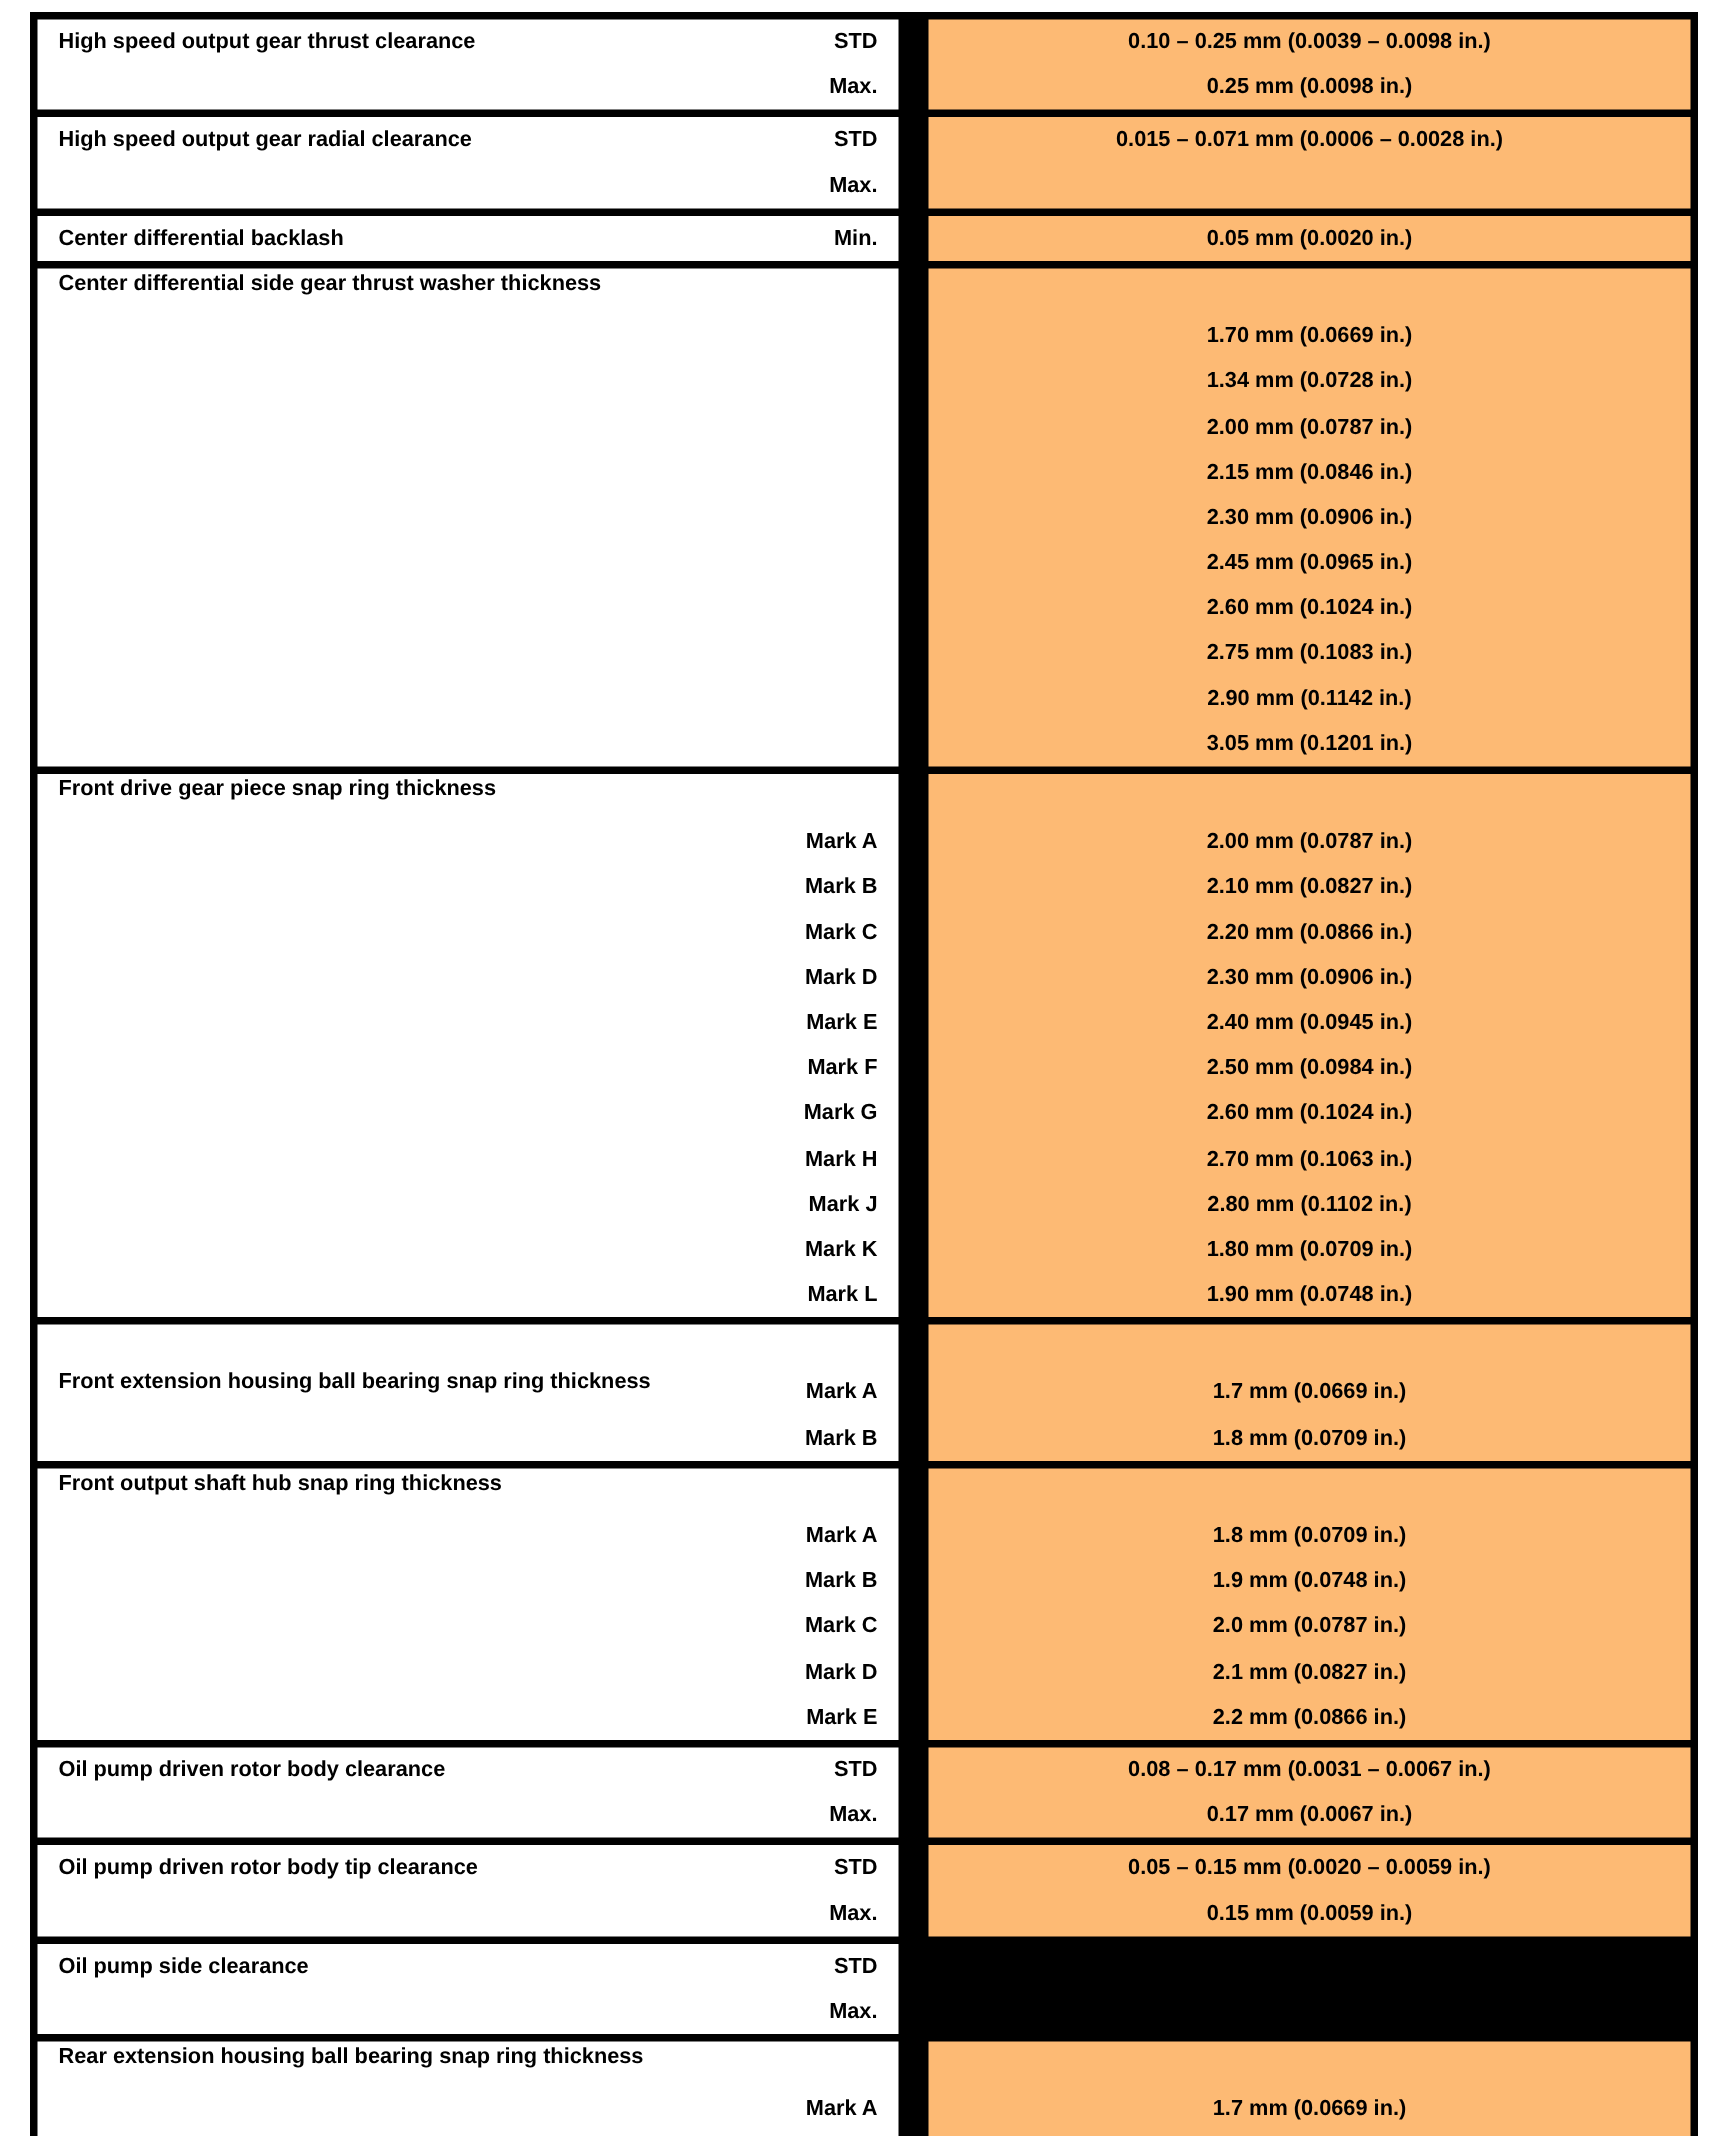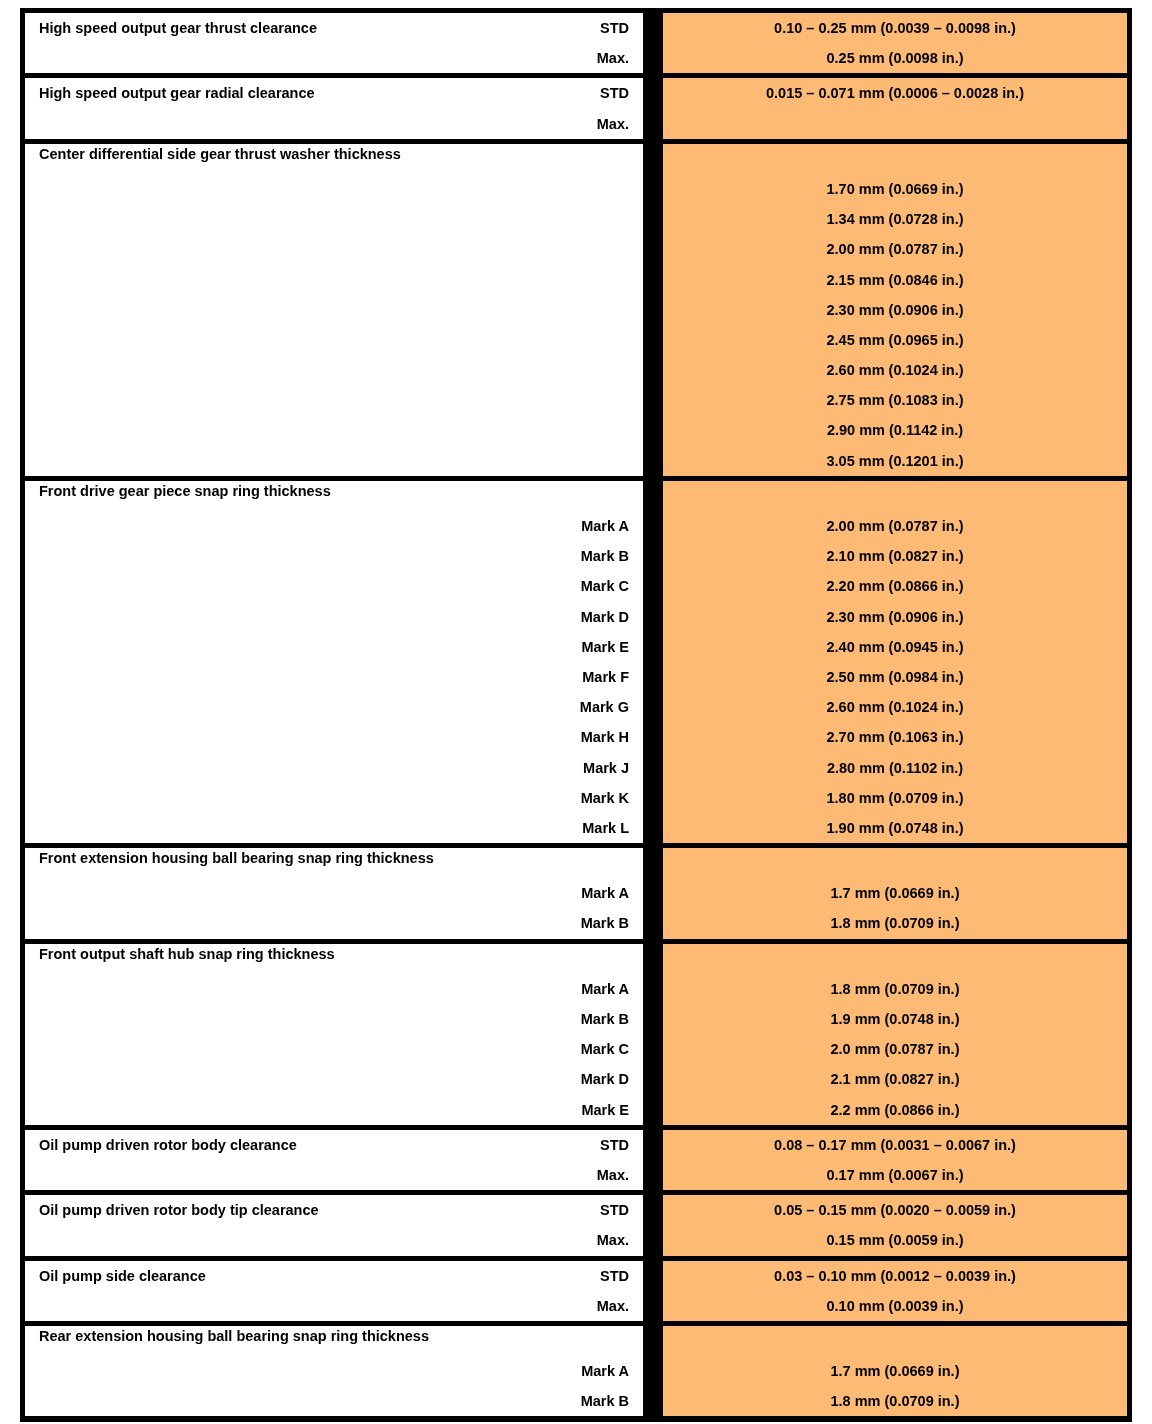--- a/index.html
+++ b/index.html
@@ -2,21 +2,21 @@
 <html><head>
 <meta charset="utf-8">
 <style>
   html, body { margin: 0; padding: 0; background: #ffffff; }
   body { width: 1152px; height: 1424px; position: relative; overflow: hidden;
          font-family: "Liberation Sans", sans-serif; color: #000; }
   #spec-table { position: absolute; left: 20px; top: 8px; width: 1112px;
                 background: #000; padding: 5px 5px 6px 5px; box-sizing: border-box; }
   .group { display: flex; background: #000; }
   .group + .group { margin-top: 5px; }
-  .left { width: 618px; background: #fff; position: relative; box-sizing: border-box; text-decoration: underline; }
+  .left { width: 574px; background: #fff; position: relative; box-sizing: border-box; text-decoration: underline; }
   .right { flex: 1; background: #fdba74; margin-left: 20px; box-sizing: border-box; }
   .line { height: 30.2px; line-height: 30px; font-size: 14.5px; font-weight: bold;
           white-space: nowrap; position: relative; }
   .left .line { padding-left: 14px; padding-right: 14px; }
   .title { position: absolute; left: 0; top: 0; }
   .qual { position: absolute; right: 14px; top: 0; }
   .right .line { text-align: center; }
   .title-only .title { top: -5px; }
 </style>
 </head>
@@ -47,20 +47,31 @@
         <div class="line">
           <span class="qual">Max.</span>
         </div>
       </div>
       <div class="right">
         <div class="line">0.015 – 0.071 mm (0.0006 – 0.0028 in.)</div>
       </div>
     </div>
     <div class="group">
       <div class="left">
+        <div class="line">
+          <span class="title" style="left: 14px;">Center differential backlash</span>
+          <span class="qual">Min.</span>
+        </div>
+      </div>
+      <div class="right">
+        <div class="line">0.05 mm (0.0020 in.)</div>
+      </div>
+    </div>
+    <div class="group">
+      <div class="left">
         <div class="line title-only">
           <span class="title" style="left: 14px;">Center differential side gear thrust washer thickness</span>
         </div>
         <div class="line">
           <span class="qual"></span>
         </div>
         <div class="line">
           <span class="qual"></span>
         </div>
         <div class="line">
@@ -152,21 +163,21 @@
         <div class="line">2.60 mm (0.1024 in.)</div>
         <div class="line">2.70 mm (0.1063 in.)</div>
         <div class="line">2.80 mm (0.1102 in.)</div>
         <div class="line">1.80 mm (0.0709 in.)</div>
         <div class="line">1.90 mm (0.0748 in.)</div>
       </div>
     </div>
     <div class="group">
       <div class="left">
         <div class="line title-only">
-          <span class="title" style="left: 14px;">Front extension housing ball bearing snap ring thickness</span>
+          <span class="title" style="left: 14px; margin-top: 28px;">Front extension housing ball bearing snap ring thickness</span>
         </div>
         <div class="line">
           <span class="qual">Mark A</span>
         </div>
         <div class="line">
           <span class="qual">Mark B</span>
         </div>
       </div>
       <div class="right">
         <div class="line"></div>
@@ -237,24 +248,20 @@
     <div class="group">
       <div class="left">
         <div class="line">
           <span class="title" style="left: 14px;">Oil pump side clearance</span>
           <span class="qual">STD</span>
         </div>
         <div class="line">
           <span class="qual">Max.</span>
         </div>
       </div>
-      <div class="right">
-        <div class="line">0.03 – 0.10 mm (0.0012 – 0.0039 in.)</div>
-        <div class="line">0.10 mm (0.0039 in.)</div>
-      </div>
     </div>
     <div class="group">
       <div class="left">
         <div class="line title-only">
           <span class="title" style="left: 14px;">Rear extension housing ball bearing snap ring thickness</span>
         </div>
         <div class="line">
           <span class="qual">Mark A</span>
         </div>
         <div class="line">

